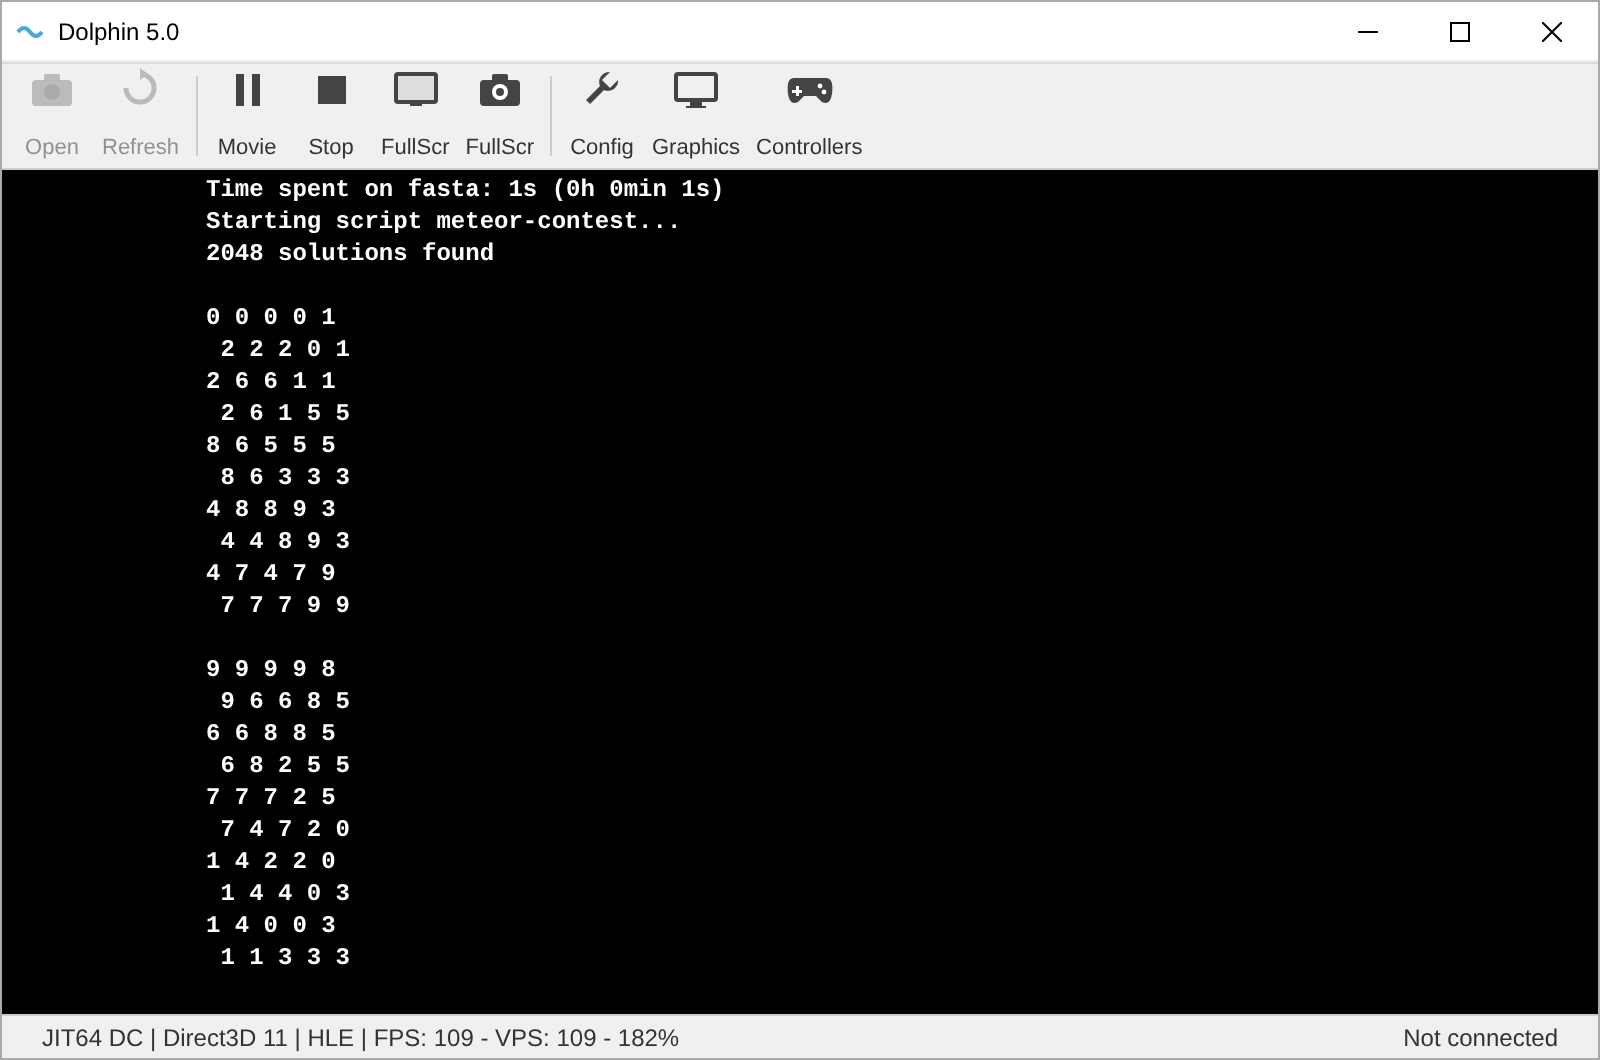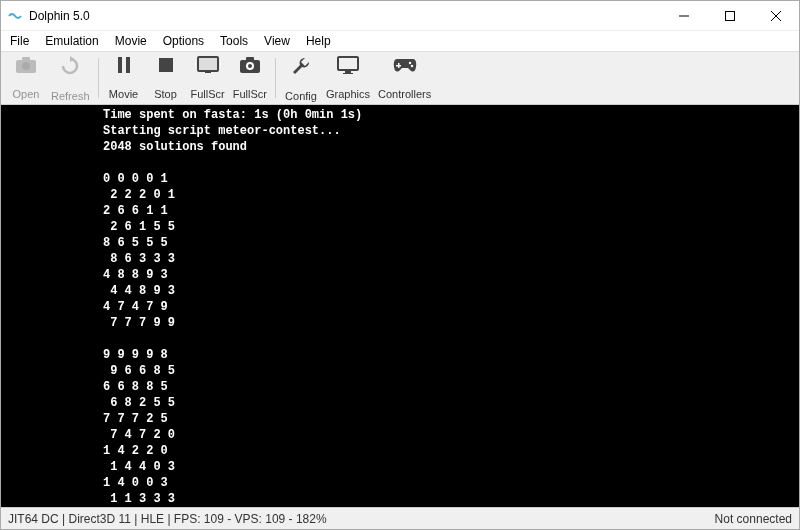--- a/index.html
+++ b/index.html
@@ -8,28 +8,28 @@
   .titlebar { height: 30px; display: flex; align-items: center; background: #fff; border-bottom: 1px solid #eee; }
   .titlebar-icon { width: 16px; height: 16px; margin: 0 6px; display: flex; align-items: center; justify-content: center; }
   .titlebar-title { flex: 1; font-size: 12px; color: #000; }
   .titlebar-buttons { display: flex; }
   .tb-btn { width: 46px; height: 30px; display: flex; align-items: center; justify-content: center; cursor: pointer; }
   .menubar { height: 20px; display: flex; align-items: center; padding: 0 2px; gap: 2px; background: #fff; }
   .menubar-item { padding: 2px 7px; cursor: default; }
   .toolbar { height: 54px; display: flex; align-items: stretch; background: #f0f0f0; border-top: 1px solid #ddd; border-bottom: 1px solid #ccc; padding: 2px 4px; }
   .toolbar-group { display: flex; }
   .toolbar-sep { width: 1px; background: #ccc; margin: 4px 4px; }
-  .toolbar-btn { min-width: 42px; display: flex; flex-direction: column; align-items: center; justify-content: flex-start; padding: 2px 4px; cursor: pointer; gap: 14px; }
+  .toolbar-btn { min-width: 42px; display: flex; flex-direction: column; align-items: center; justify-content: flex-end; padding: 2px 4px; cursor: pointer; gap: 14px; }
   .toolbar-btn.disabled { opacity: 0.5; cursor: default; }
   .toolbar-btn .tb-icon { width: 24px; height: 22px; display: flex; align-items: center; justify-content: center; }
   .toolbar-btn .tb-label { font-size: 11px; color: #333; }
   .game-view { flex: 1; background: #000; color: #fff; font-family: "Lucida Console", "Courier New", monospace; font-size: 12px; font-weight: bold; line-height: 16px; padding: 2px 0 0 0; overflow: hidden; white-space: pre; }
   .game-line { padding-left: 102px; height: 16px; }
   .statusbar { height: 22px; display: flex; align-items: center; background: #f0f0f0; border-top: 1px solid #ccc; font-size: 12px; color: #333; }
-  .status-cell { padding: 0 7px; }
+  .status-cell { padding: 0 20px; }
   .status-sep { flex: 1; }
   svg { display: block; }
 </style>
 </head>
 <body>
 
 <div class="window">
 
   <div class="titlebar">
     <span class="titlebar-icon">
@@ -51,29 +51,20 @@
       </div>
       <div class="tb-btn close">
         <svg width="10" height="10" viewBox="0 0 10 10">
             <line x1="0" y1="0" x2="10" y2="10" stroke="#000" stroke-width="1"></line>
             <line x1="10" y1="0" x2="0" y2="10" stroke="#000" stroke-width="1"></line>
           </svg>
       </div>
     </div>
   </div>
 
-  <div class="menubar">
-    <div class="menubar-item">File</div>
-    <div class="menubar-item">Emulation</div>
-    <div class="menubar-item">Movie</div>
-    <div class="menubar-item">Options</div>
-    <div class="menubar-item">Tools</div>
-    <div class="menubar-item">View</div>
-    <div class="menubar-item">Help</div>
-  </div>
 
   <div class="toolbar">
     <div class="toolbar-group">
       <div class="toolbar-btn disabled">
         <span class="tb-icon">
             <svg width="22" height="18" viewBox="0 0 22 18">
               <rect x="1" y="4" width="20" height="13" rx="2" fill="#888"></rect>
               <rect x="7" y="1" width="8" height="4" rx="1" fill="#888"></rect>
               <circle cx="11" cy="10" r="4" fill="#666"></circle>
             </svg>

